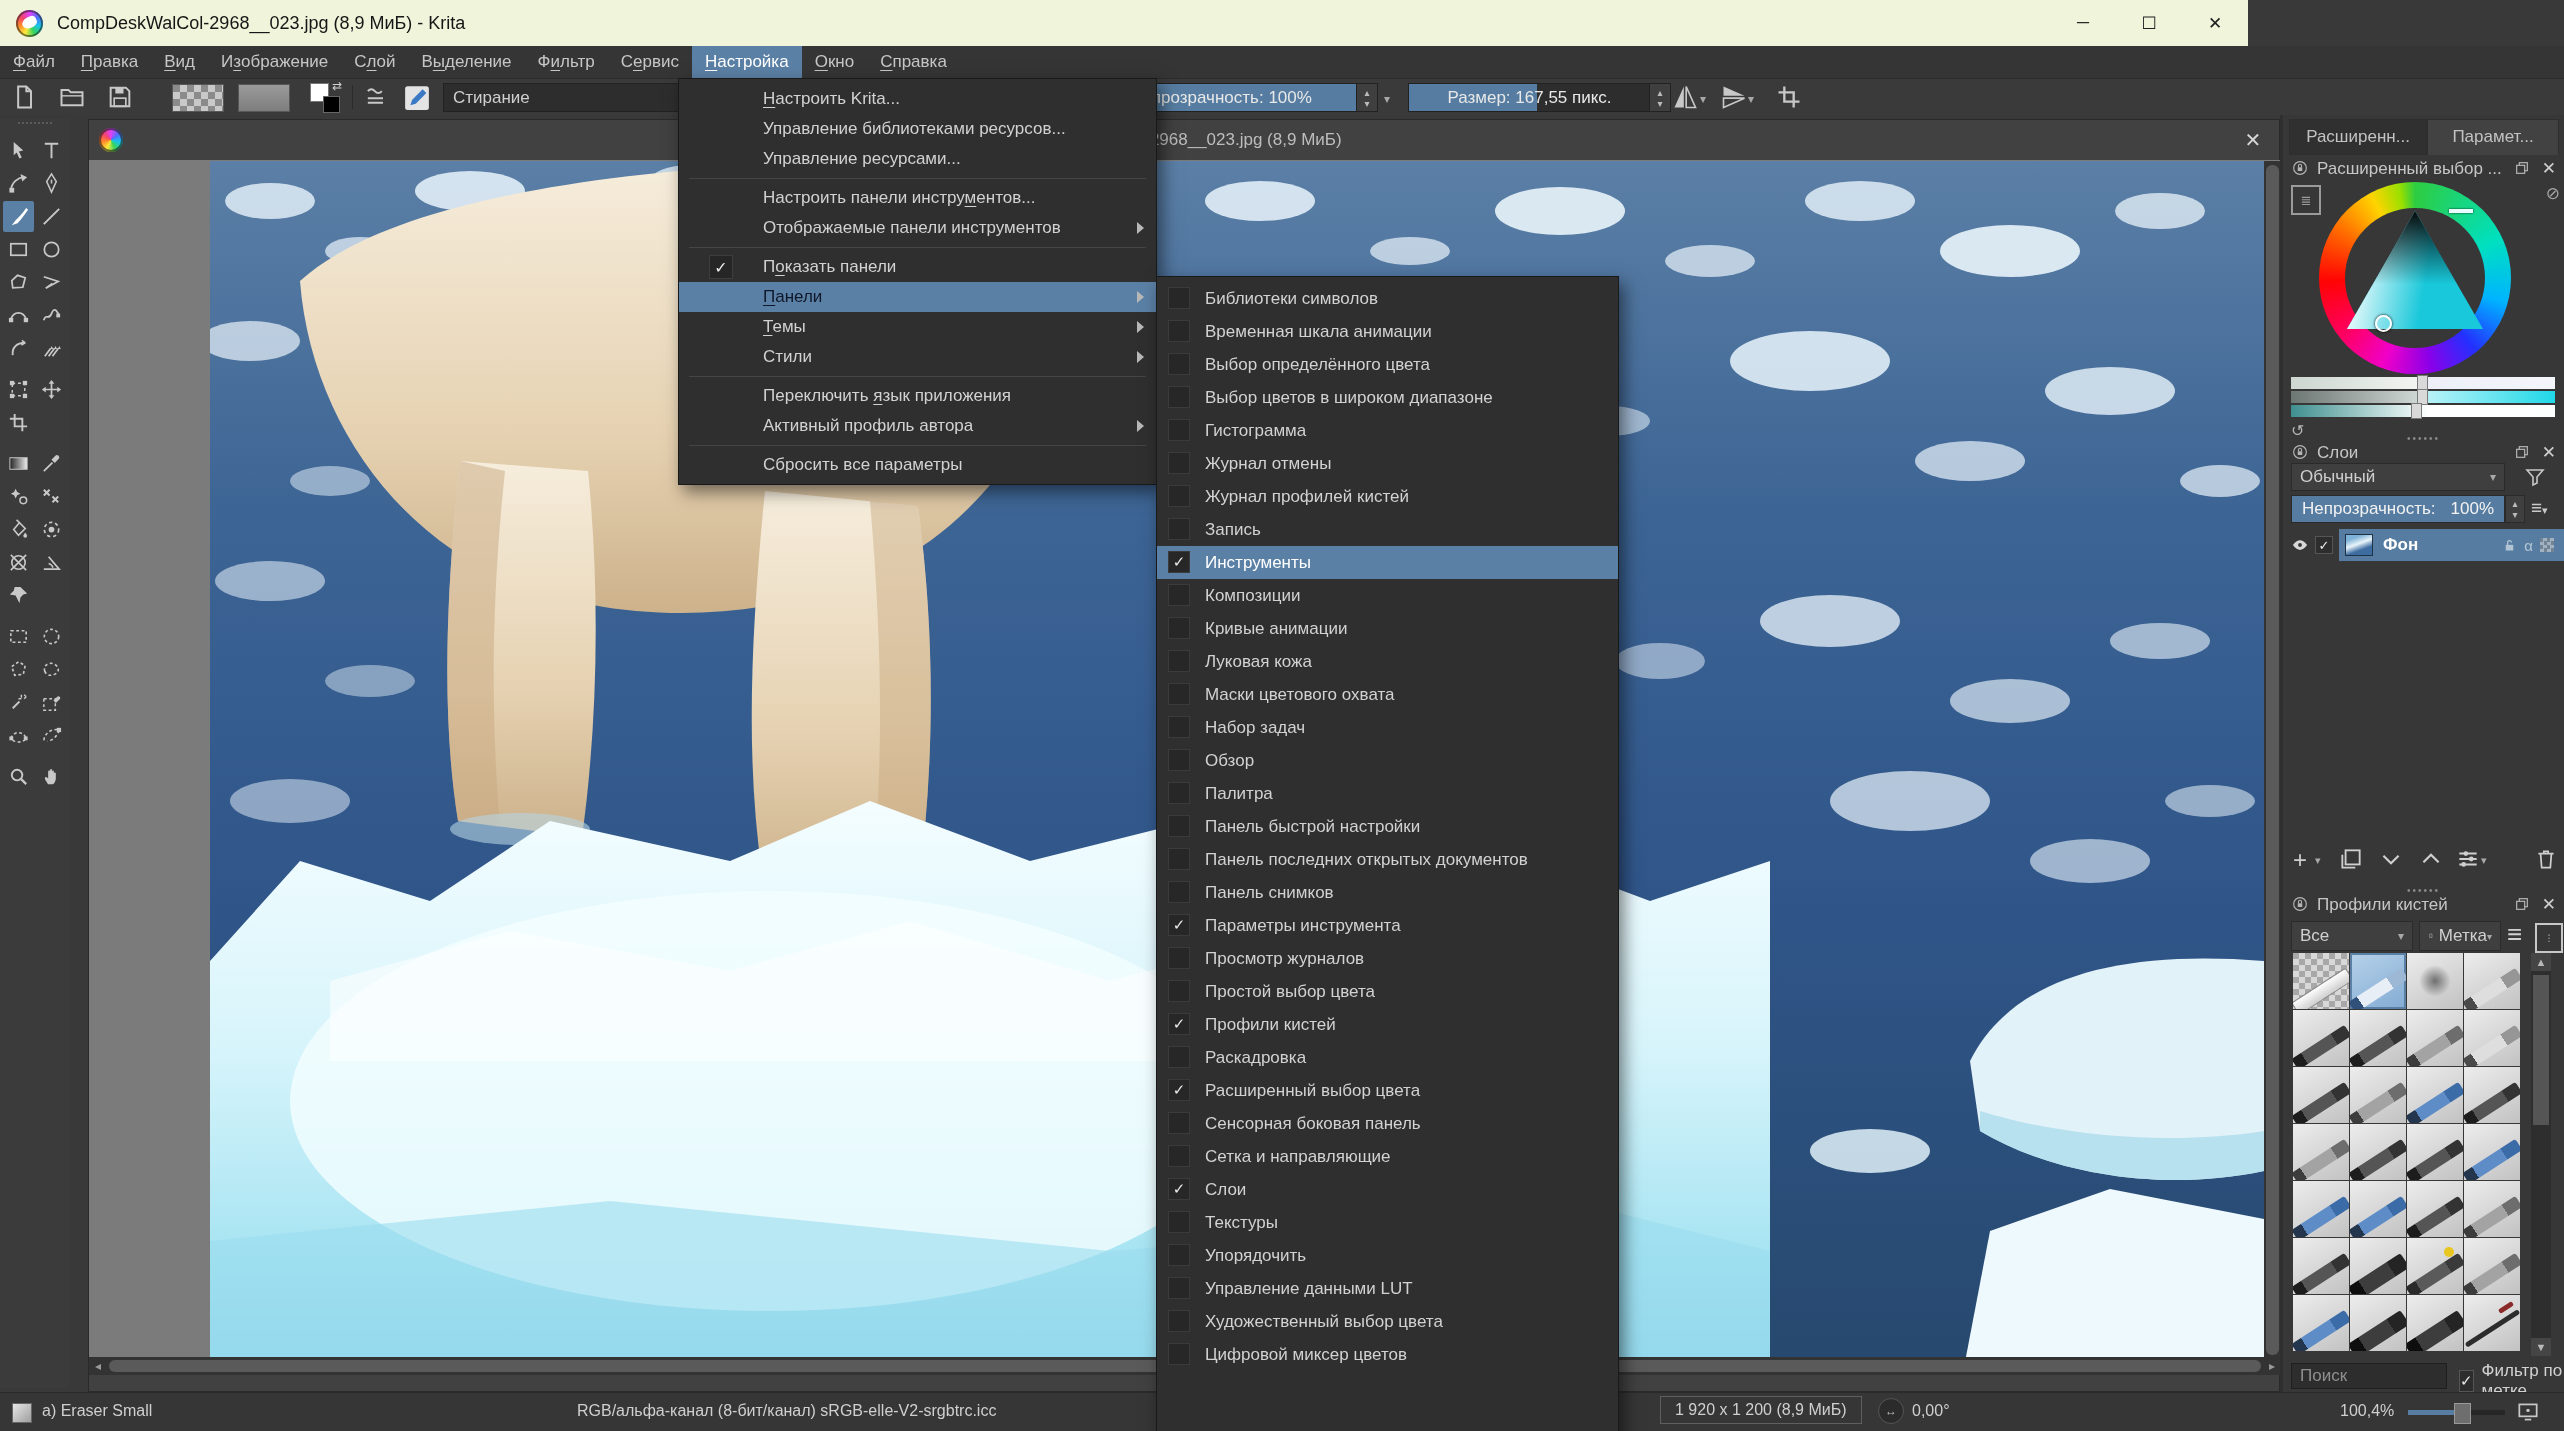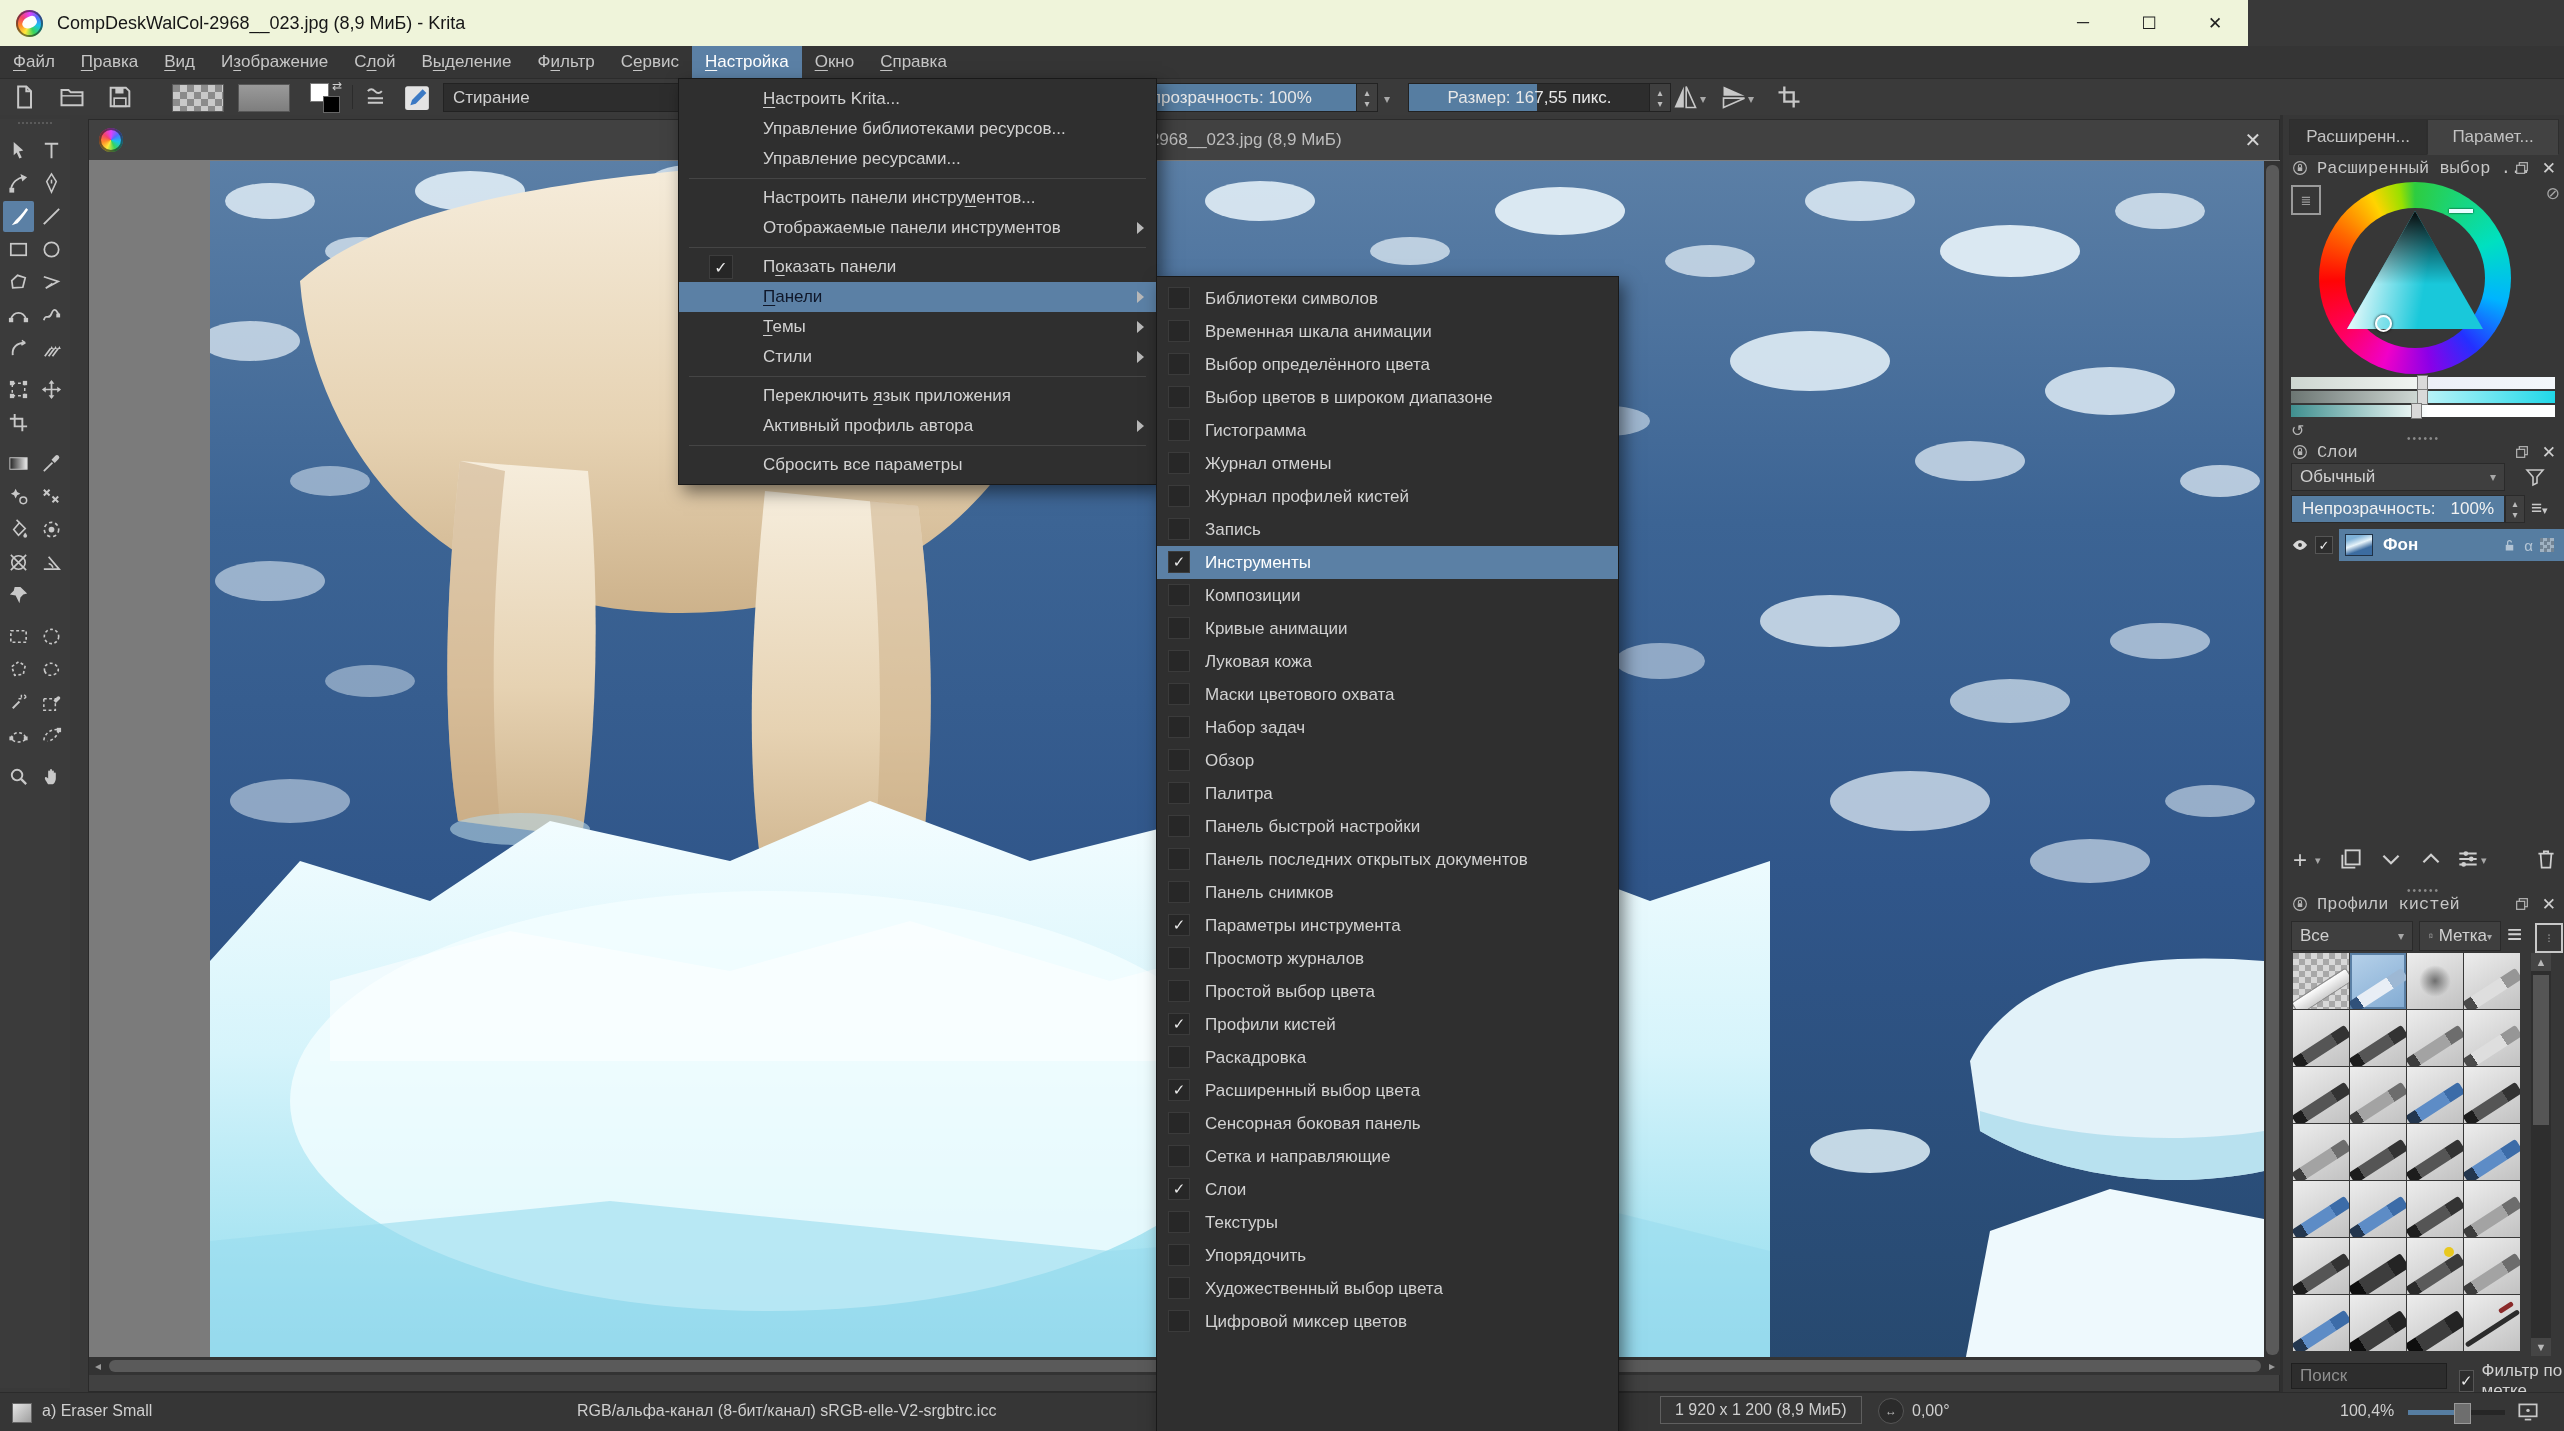--- a/index.html
+++ b/index.html
@@ -62,21 +62,21 @@
   #hscroll .arr{width:18px;text-align:center;color:#9a9a9a;font-size:12px;}
   #hscroll .thumb{flex:1;height:12px;margin:0 2px;background:#5a5a5a;border-radius:6px;}
   
   #splitter{position:absolute;left:2280px;top:0;width:3px;height:1277px;background:#2f2f2f;}
   #rightdock{position:absolute;left:2283px;top:0;width:281px;height:1277px;background:#373737;font-size:17px;}
   .tab{position:absolute;top:4px;height:36px;display:flex;align-items:center;justify-content:center;color:#c2c2c2;border:1px solid #2e2e2e;box-sizing:border-box;}
   #tab1{left:6px;width:138px;background:#303030;}
   #tab2{left:144px;width:132px;background:#424242;border-bottom-color:#424242;}
   .docker-title{position:absolute;left:0;width:281px;height:22px;color:#c6c6c6;}
   .docker-title .lk{position:absolute;left:8px;top:0;width:18px;height:18px;color:#b5b5b5;}
-  .docker-title .tt{position:absolute;left:34px;top:0;white-space:nowrap;font-family:Liberation Mono, monospace;}
+  .docker-title .tt{position:absolute;left:34px;top:0;white-space:nowrap;}
   .docker-title .fl{position:absolute;right:34px;top:1px;width:16px;height:16px;color:#b5b5b5;}
   .docker-title .cl{position:absolute;right:8px;top:-1px;color:#cfcfcf;font-size:17px;}
   
   #acs-shape{position:absolute;left:8px;top:70px;width:26px;height:26px;border:2px solid #9a9a9a;display:flex;align-items:center;justify-content:center;color:#9a9a9a;font-size:13px;}
   #acs-block{position:absolute;right:4px;top:68px;color:#a5a5a5;font-size:17px;}
   #wheel{position:absolute;left:36px;top:67px;width:192px;height:192px;border-radius:50%;
     background:conic-gradient(#2ecc40 0deg,#00e0c0 65deg,#00b4ff 105deg,#2430ff 140deg,#8a00e8 170deg,#f000c8 200deg,#ff0060 232deg,#ff0404 268deg,#ff6a00 302deg,#ffd400 332deg,#9ae000 350deg,#2ecc40 360deg);}
   #wheel:after{content:"";position:absolute;left:26px;top:26px;width:140px;height:140px;border-radius:50%;background:#373737;}
   #hue-mark{position:absolute;left:166px;top:94px;width:24px;height:4px;background:#e8fdff;box-shadow:0 0 2px #000;z-index:2;}
   #sv-tri{position:absolute;left:64px;top:96px;width:136px;height:118px;z-index:1;
@@ -1016,20 +1016,24 @@
       <div class="sm-row">
         <span class="sm-check"></span>
         <span class="sm-label">Текстуры</span>
       </div>
       <div class="sm-row">
         <span class="sm-check"></span>
         <span class="sm-label">Упорядочить</span>
       </div>
       <div class="sm-row">
         <span class="sm-check"></span>
+        <span class="sm-label">Управление данными LUT</span>
+      </div>
+      <div class="sm-row">
+        <span class="sm-check"></span>
         <span class="sm-label">Художественный выбор цвета</span>
       </div>
       <div class="sm-row">
         <span class="sm-check"></span>
         <span class="sm-label">Цифровой миксер цветов</span>
       </div>
     </div>
 
 </div>
 

